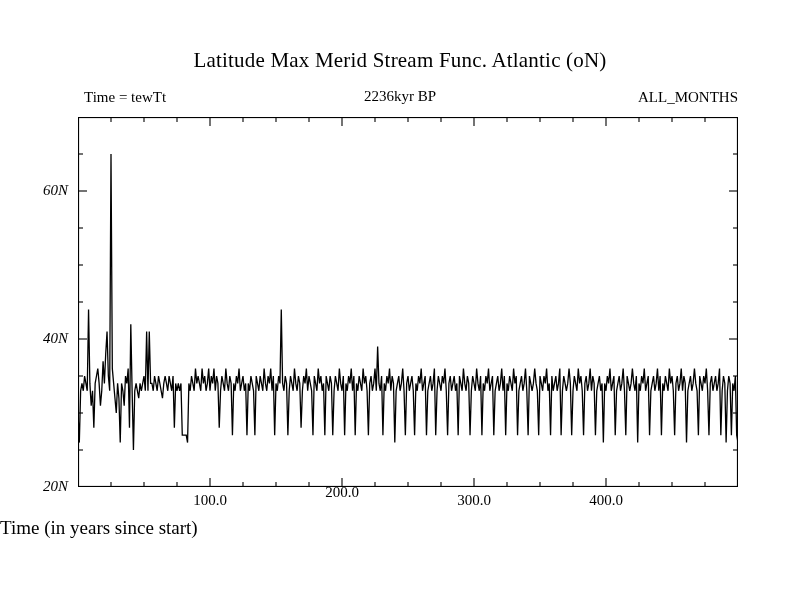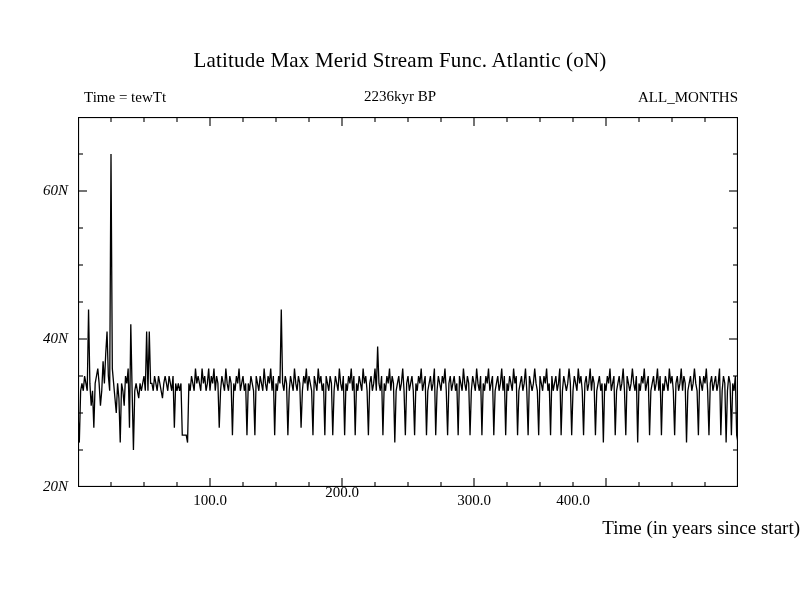--- a/index.html
+++ b/index.html
@@ -76,21 +76,21 @@
     font-size: 15px;
     text-align: center;
     white-space: nowrap;
     width: 70px;
   }
   #xaxis-title {
     position: absolute;
     left: 0;
     top: 517px;
     width: 800px;
-    text-align: right;
+    text-align: left;
     font-size: 19px;
     white-space: nowrap;
   }
 </style>
 </head>
 <body>
 
 <div id="page">
 
   <div id="chart-title">Latitude Max Merid Stream Func. Atlantic (oN)</div>
@@ -176,18 +176,18 @@
 
   <div id="ytick-labels">
       <div class="ytick-label" style="left: 28px; top: 478px;">20N</div>
       <div class="ytick-label" style="left: 28px; top: 330px;">40N</div>
       <div class="ytick-label" style="left: 28px; top: 182px;">60N</div>
     </div>
   <div id="xtick-labels">
       <div class="xtick-label" style="left: 175px; top: 492px;">100.0</div>
       <div class="xtick-label" style="left: 307px; top: 484px; text-align: center;">200.0</div>
       <div class="xtick-label" style="left: 439px; top: 492px;">300.0</div>
-      <div class="xtick-label" style="left: 538px; top: 492px;">400.0</div>
+      <div class="xtick-label" style="left: 571px; top: 492px;">400.0</div>
     </div>
 
   <div id="xaxis-title">Time (in years since start)</div>
 
 </div>
 
 </body></html>

